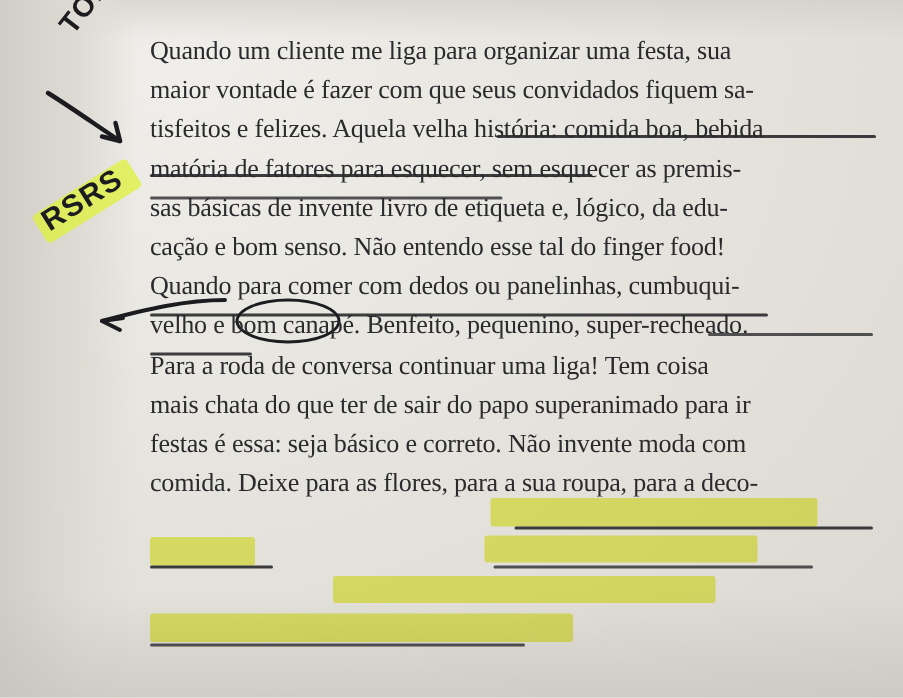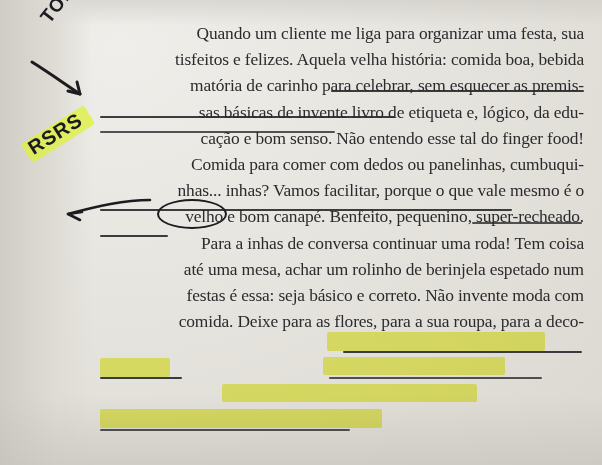--- a/index.html
+++ b/index.html
@@ -13,21 +13,20 @@
     background: #d8d6cf;
     font-family: "Liberation Serif", serif;
   }
   #page {
     position: relative;
     width: 602px;
     height: 465px;
     background:
       radial-gradient(ellipse at 20% 10%, #efeeea 0%, #e6e4de 45%, #dbd8d1 100%);
     overflow: hidden;
-    text-align: right;
   }
   
   #page .shade-left {
     position: absolute;
     left: 0; top: 0; width: 92px; height: 465px;
     background: linear-gradient(90deg, #cfcdc6 0%, #dedcd5 60%, rgba(222,220,213,0) 100%);
     pointer-events: none;
   }
   #page .shade-bottom {
     position: absolute;
@@ -133,29 +132,29 @@
   <div class="shade-bottom"></div>
 
   <div class="hl" style="left:323px; top:357px; width:182px; height:18px;"></div>
   <div class="hl" style="left:327px; top:332px; width:218px; height:19px;"></div>
   <div class="hl" style="left:100px; top:358px; width:70px; height:19px;"></div>
   <div class="hl" style="left:222px; top:384px; width:255px; height:18px;"></div>
   <div class="hl" style="left:100px; top:409px; width:282px; height:19px;"></div>
 
   <div class="column">
     <div class="line"><span class="txt">Quando um cliente me liga para organizar uma festa, sua</span></div>
+    <div class="line"><span class="txt">maior vontade é fazer com que seus convidados fiquem sa-</span></div>
     <div class="line"><span class="txt">tisfeitos e felizes. Aquela velha história: comida boa, bebida</span></div>
-    <div class="line"><span class="txt">matória de carinho para celebrar, sem esquecer as premis-</span></div>
+    <div class="line"><span class="txt">matória de fatores para esquecer, sem esquecer as premis-</span></div>
     <div class="line"><span class="txt">sas básicas de invente livro de etiqueta e, lógico, da edu-</span></div>
     <div class="line"><span class="txt">cação e bom senso. Não entendo esse tal do finger food!</span></div>
-    <div class="line"><span class="txt">Comida para comer com dedos ou panelinhas, cumbuqui-</span></div>
-    <div class="line"><span class="txt">nhas... inhas? Vamos facilitar, porque o que vale mesmo é o</span></div>
+    <div class="line"><span class="txt">Quando para comer com dedos ou panelinhas, cumbuqui-</span></div>
     <div class="line"><span class="txt">velho e bom canapé. Benfeito, pequenino, super-recheado.</span></div>
-    <div class="line"><span class="txt">Para a inhas de conversa continuar uma roda! Tem coisa</span></div>
-    <div class="line"><span class="txt">até uma mesa, achar um rolinho de berinjela espetado num</span></div>
+    <div class="line"><span class="txt">Para a roda de conversa continuar uma liga! Tem coisa</span></div>
+    <div class="line"><span class="txt">mais chata do que ter de sair do papo superanimado para ir</span></div>
     <div class="line"><span class="txt">festas é essa: seja básico e correto. Não invente moda com</span></div>
     <div class="line"><span class="txt">comida. Deixe para as flores, para a sua roupa, para a deco-</span></div>
 
   </div>
 
   <div class="ul" style="left:331px; top:90px; width:253px;"></div>
   <div class="ul" style="left:100px; top:116px; width:295px;"></div>
   <div class="ul thin" style="left:100px; top:131px; width:235px;"></div>
   <div class="ul" style="left:100px; top:209px; width:412px;"></div>
   <div class="ul thin" style="left:472px; top:222px; width:110px;"></div>

